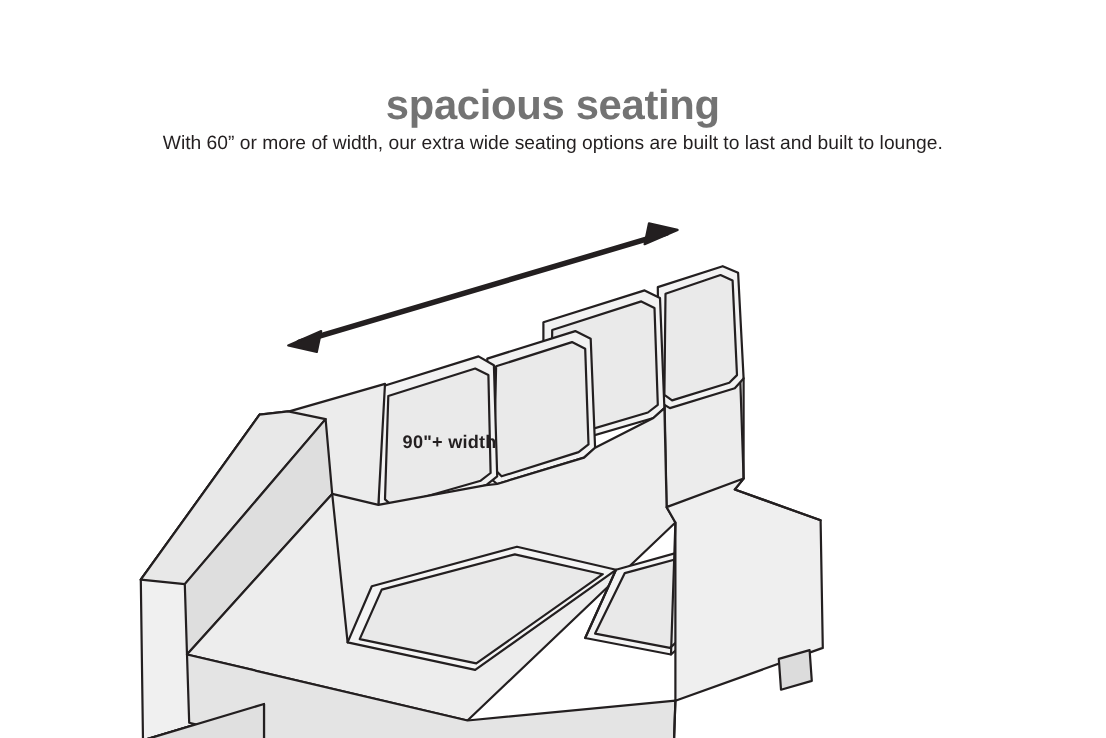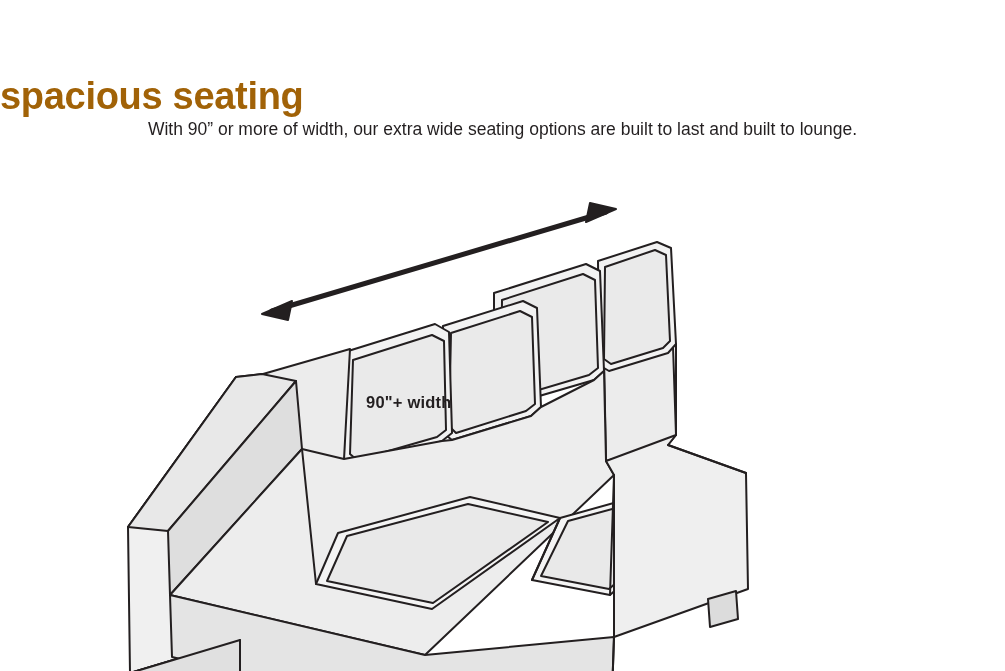--- a/index.html
+++ b/index.html
@@ -18,24 +18,25 @@
     position: relative;
     width: 1005px;
     height: 671px;
     background: #ffffff;
   }
   .headline {
     position: absolute;
     top: 50px;
     left: 0;
     width: 1005px;
+    text-align: center;
     font-size: 38px;
     font-weight: bold;
     letter-spacing: -0.3px;
-    color: #a16207;
+    color: #737373;
   }
   .subcopy {
     position: absolute;
     top: 116px;
     left: 0;
     width: 1005px;
     text-align: center;
     font-size: 17.5px;
     line-height: 27px;
     color: #231f20;
@@ -62,21 +63,21 @@
   svg { display: block; }
 </style>
 </head>
 <body>
 
 <div class="page">
 
   <h1 class="headline">spacious seating</h1>
 
   <div class="subcopy">
-    <span class="line">With 90” or more of width, our extra wide seating options are built to last and built to lounge.</span>
+    <span class="line">With 60” or more of width, our extra wide seating options are built to last and built to lounge.</span>
   </div>
 
   <div class="illustration">
     <svg width="1005" height="496" viewBox="0 0 1005 496">
       <g fill="none" stroke="#231f20" stroke-width="2" stroke-linejoin="round" stroke-linecap="round">
 
         <g stroke-width="5">
           <line x1="272" y1="136" x2="606" y2="37"></line>
         </g>
         <polygon points="262,139 292,126 288,145" fill="#231f20" stroke="#231f20" stroke-width="2"></polygon>

